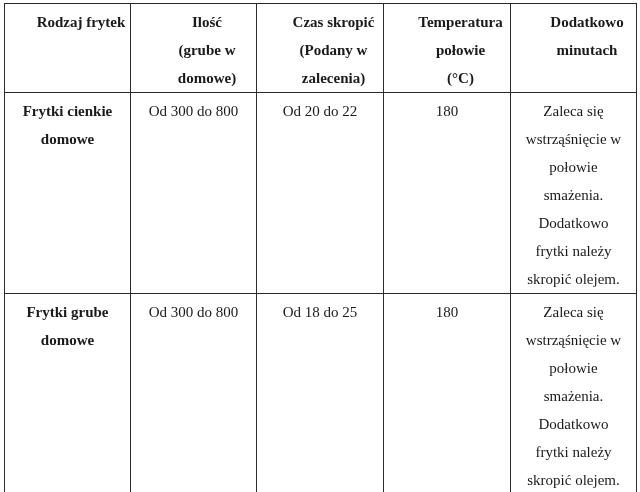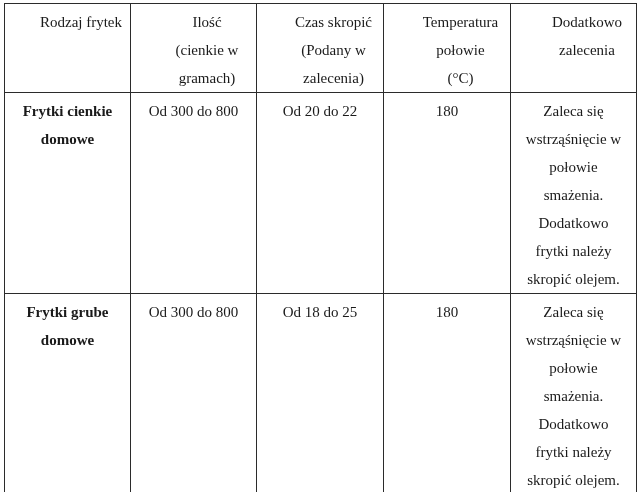--- a/index.html
+++ b/index.html
@@ -11,21 +11,21 @@
     font-family: "Liberation Serif", "DejaVu Serif", serif;
     font-size: 15px; color: #1a1a1a;
     table-layout: fixed;
   }
   td, th {
     border: 1.5px solid #2b2b2b;
     text-align: center; vertical-align: top;
     padding: 4px 4px 0 4px;
     line-height: 28px;
   }
-  th { font-weight: normal; padding-left: 31px; }
+  th { font-weight: bold; padding-left: 31px; }
   td.bold { font-weight: bold; }
   col.c1 { width: 126px; } col.c2 { width: 126px; } col.c3 { width: 127px; }
   col.c4 { width: 127px; } col.c5 { width: 126px; }
   tr.head { height: 86px; }
   tr.r1 { height: 198px; }
   tr.r2 { height: 201px; }
   .cellline { display: block; }
 </style>
 </head>
 <body>
@@ -38,36 +38,36 @@
       <col class="c4">
       <col class="c5">
   </colgroup>
   <tbody>
       <tr class="head">
     <th>
       <span class="cellline">Rodzaj frytek</span>
     </th>
     <th>
       <span class="cellline">Ilość</span>
-      <span class="cellline">(cienkie w</span>
-      <span class="cellline">gramach)</span>
+      <span class="cellline">(grube w</span>
+      <span class="cellline">domowe)</span>
     </th>
     <th>
       <span class="cellline">Czas skropić</span>
       <span class="cellline">(Podany w</span>
       <span class="cellline">zalecenia)</span>
     </th>
     <th>
       <span class="cellline">Temperatura</span>
       <span class="cellline">połowie</span>
       <span class="cellline">(°C)</span>
     </th>
     <th>
       <span class="cellline">Dodatkowo</span>
-      <span class="cellline">zalecenia</span>
+      <span class="cellline">minutach</span>
     </th>
   </tr>
 
   <tr class="r1">
     <td class="bold">
       <span class="cellline">Frytki cienkie</span>
       <span class="cellline">domowe</span>
     </td>
     <td>Od 300 do 800</td>
     <td>Od 20 do 22</td>

